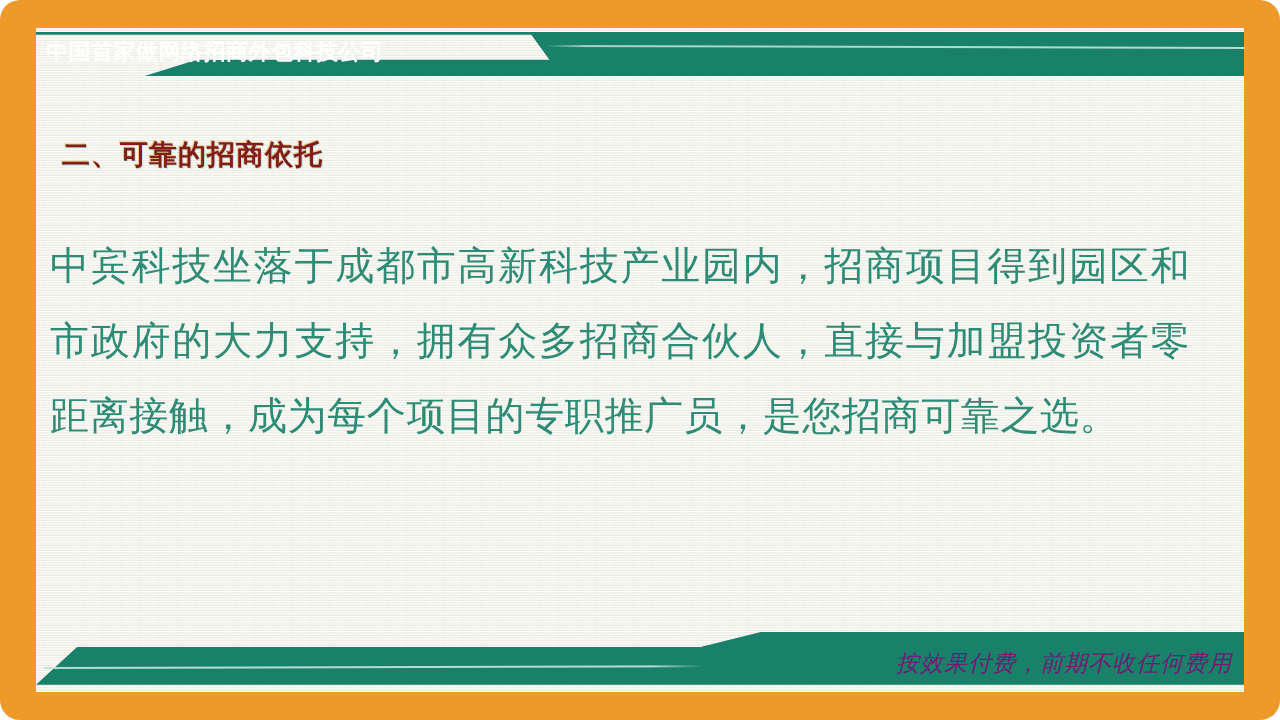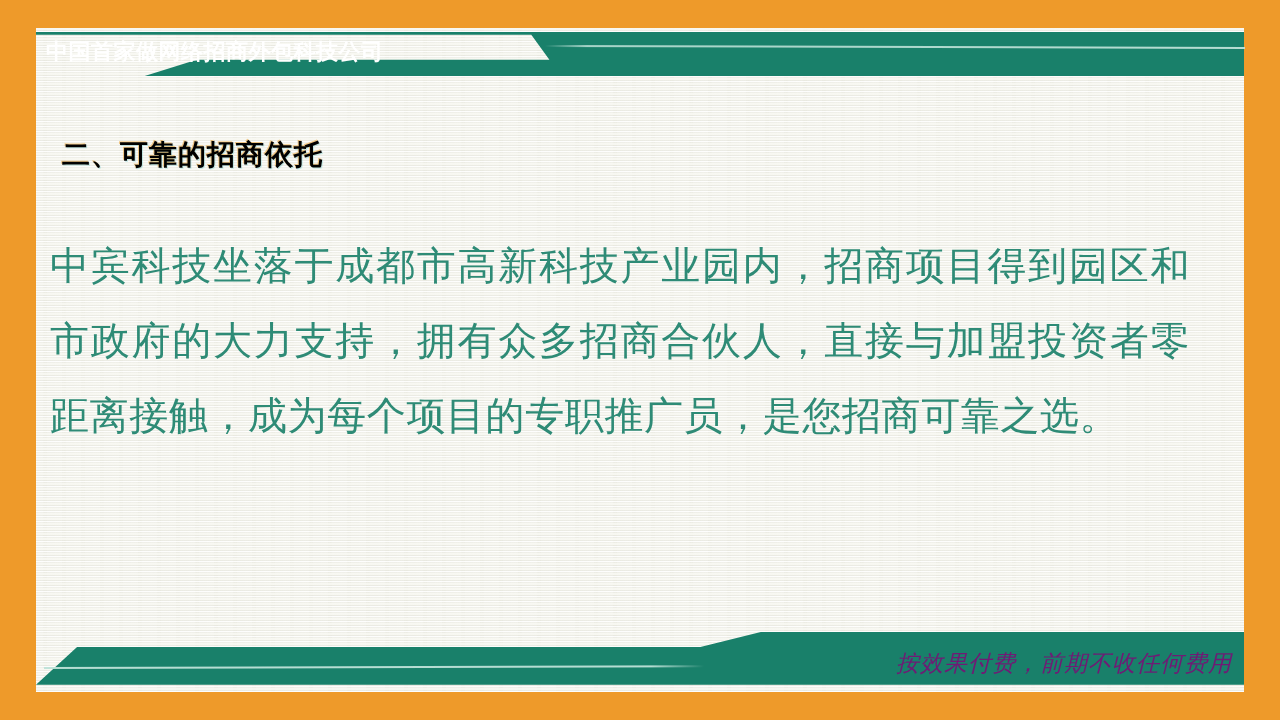--- a/index.html
+++ b/index.html
@@ -8,20 +8,21 @@
     background: #ffffff;
   }
 
   #slide {
     position: relative;
     width: 1280px;
     height: 720px;
     overflow: hidden;
     background: #ee9a2a;
     font-family: "Liberation Sans", "DejaVu Sans", sans-serif;
+    border-radius: 20px;
   }
 
   
   .paper {
     position: absolute;
     left: 36px;
     top: 28px;
     width: 1208px;
     height: 664px;
     background: #f2f2ec;
@@ -93,21 +94,21 @@
     white-space: nowrap;
   }
 
   
   .section-heading {
     position: absolute;
     left: 62px;
     top: 136px;
     font-size: 28px;
     font-weight: bold;
-    color: #000000;
+    color: #7f1d1d;
     letter-spacing: 1px;
     white-space: nowrap;
     text-shadow:
       -1px -1px 0 rgba(235,160,45,0.55),
        1px  1px 0 rgba(120,205,205,0.40);
   }
 
   
   .body-text {
     position: absolute;

